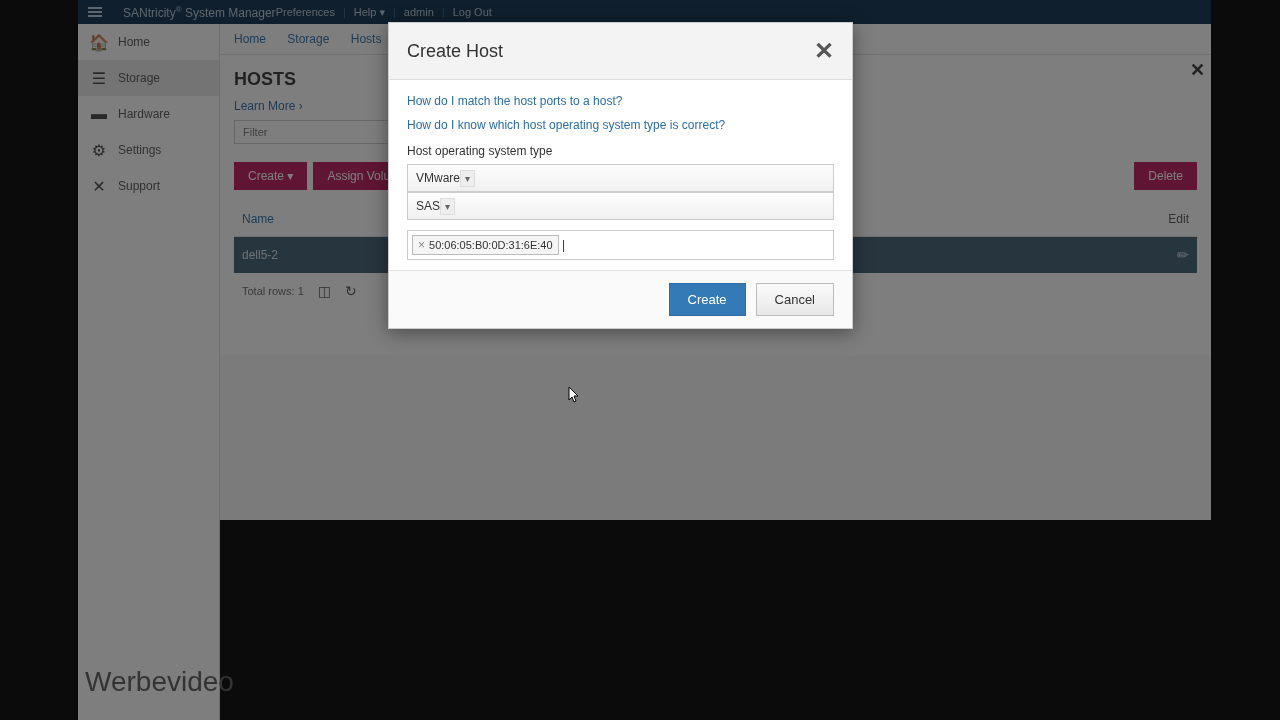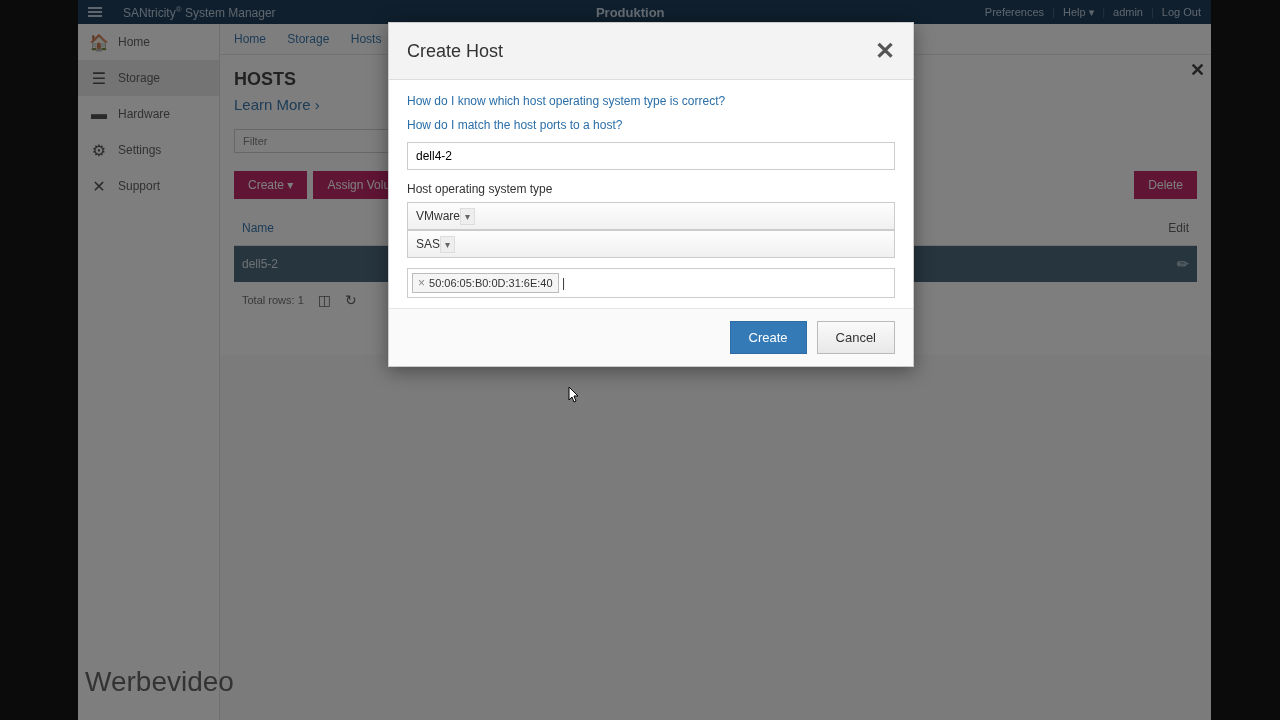--- a/index.html
+++ b/index.html
@@ -1,50 +1,50 @@
 <!DOCTYPE html>
 <html><head>
 <meta charset="utf-8">
 <style>
 *{box-sizing:border-box;margin:0;padding:0;font-family:Arial,Helvetica,sans-serif}
 body{background:#000;width:1280px;height:720px;overflow:hidden;position:relative}
-.app{position:absolute;left:78px;top:0;width:1133px;height:720px;background:#f5f5f5}
+.app{position:absolute;left:78px;top:0;width:1133px;height:520px;background:#f5f5f5}
 .topbar{height:24px;background:#0a2d4d;display:flex;align-items:center;color:#b8c8d8;font-size:11px;padding:0 10px}
 .topbar .menu-icon{width:20px;height:20px;display:flex;flex-direction:column;justify-content:center;gap:2px;margin-right:15px;cursor:pointer}
 .topbar .menu-icon span{height:2px;background:#b8c8d8;width:14px}
 .topbar .brand{font-size:12px}
 .topbar .brand sup{font-size:8px}
 .topbar .center{flex:1;text-align:center;font-weight:bold;font-size:13px;color:#c8d8e8}
 .topbar .right{display:flex;gap:8px;align-items:flex-start}
 .topbar .right a{color:#b8c8d8;text-decoration:none;cursor:pointer}
 .topbar .sep{color:#3a5a7a}
 .sidebar{position:absolute;left:0;top:24px;width:142px;background:#fff;height:696px;border-right:1px solid #ddd}
 .sidebar .item{display:flex;align-items:center;gap:10px;padding:9px 12px;font-size:12px;color:#555;cursor:pointer}
 .sidebar .item.active{background:#e8e8e8}
 .sidebar .icon{width:18px;height:18px;display:flex;align-items:center;justify-content:center;font-size:16px;color:#444}
 .main{position:absolute;left:142px;top:24px;right:0;bottom:0;background:#f9f9f9}
 .breadcrumb{padding:8px 14px;font-size:12px;color:#2a6ea8;border-bottom:1px solid #e5e5e5;background:#fff}
 .breadcrumb span{margin-right:18px;cursor:pointer}
 .content{padding:14px 14px;background:#fff;margin:0;min-height:300px;position:relative}
 .content h2{font-size:18px;color:#333;font-weight:bold;margin-bottom:6px}
-.learn{font-size:15px;color:#2a6ea8;cursor:pointer;margin-bottom:16px;display:inline-block}
+.learn{font-size:12px;color:#2a6ea8;cursor:pointer;margin-bottom:7px;display:inline-block}
 .filter{border:1px solid #ccc;padding:5px 8px;font-size:11px;color:#999;width:200px;margin-bottom:18px;background:#fff}
 .btnbar{display:flex;gap:6px;margin-bottom:12px}
 .btn{background:#be185d;color:#fff;border:none;padding:7px 14px;font-size:12px;cursor:pointer}
 .btn.del{margin-left:auto}
 .table{width:100%;border-collapse:collapse;font-size:12px}
 .table th{text-align:left;padding:10px 8px;color:#2a6ea8;border-bottom:1px solid #e0e0e0;font-weight:normal}
 .table th.edit{text-align:right;color:#555}
 .table td{padding:10px 8px;background:#3e5d74;color:#d8e2ea}
 .table td.edit{text-align:right}
 .tfoot{display:flex;align-items:center;gap:14px;padding:10px 8px;font-size:11px;color:#666}
 .tfoot .ticon{cursor:pointer;font-size:14px;color:#555}
 .close-x{position:absolute;top:4px;right:6px;font-size:18px;font-weight:bold;color:#333;cursor:pointer}
 .overlay{position:absolute;inset:0;background:rgba(20,20,20,0.55)}
-.modal{position:absolute;left:388px;top:22px;width:526px;background:#fff;border:1px solid #ccc;box-shadow:0 4px 18px rgba(0,0,0,0.4)}
+.modal{position:absolute;left:388px;top:22px;width:465px;background:#fff;border:1px solid #ccc;box-shadow:0 4px 18px rgba(0,0,0,0.4)}
 .modal-head{padding:14px 18px;border-bottom:1px solid #ddd;display:flex;align-items:center;justify-content:space-between;background:#f3f3f3}
 .modal-head h3{font-size:18px;color:#333;font-weight:normal}
 .modal-head .x{font-size:24px;color:#555;cursor:pointer;font-weight:bold}
 .modal-body{padding:14px 18px 10px 18px;font-size:12px;color:#333}
 .modal-body .link{color:#2a6ea8;cursor:pointer;display:block;margin-bottom:10px;font-size:12px}
 .modal-body label{display:block;margin:12px 0 6px 0;font-size:12px;color:#333}
 .modal-body .help{display:inline-block;width:14px;height:14px;border-radius:50%;background:#2a6ea8;color:#fff;font-size:10px;text-align:center;line-height:14px;font-weight:bold;margin-left:4px;cursor:pointer}
 .modal-body input[type=text]{width:100%;border:1px solid #ccc;padding:6px 8px;font-size:12px}
 .modal-body .select{width:100%;border:1px solid #ccc;padding:6px 8px;font-size:12px;background:linear-gradient(#fdfdfd,#f0f0f0);display:flex;justify-content:flex-start;align-items:center;cursor:pointer}
 .modal-body .select .arr{font-size:10px;color:#666;background:#eee;border:1px solid #ddd;padding:2px 4px;margin:-6px -8px -6px 0}
@@ -64,21 +64,20 @@
 <body>
 
 <div class="app">
   <div class="topbar">
     <div class="menu-icon">
         <span></span>
         <span></span>
         <span></span>
       </div>
     <div class="brand"><span>SANtricity</span><sup>®</sup><span> System Manager</span></div>
-    <div class="center">Produktion</div>
     <div class="right">
       <a>Preferences</a>
         <span class="sep">|</span>
       <a><span>Help</span> ▾</a>
         <span class="sep">|</span>
       <a>admin</a>
         <span class="sep">|</span>
       <a>Log Out</a>
     </div>
   </div>
@@ -146,24 +145,23 @@
 </div>
 
 <div class="overlay"></div>
 
 <div class="modal">
   <div class="modal-head">
     <h3>Create Host</h3>
     <span class="x">✕</span>
   </div>
   <div class="modal-body">
+    <a class="link">How do I match the host ports to a host?</a>
     <a class="link">How do I know which host operating system type is correct?</a>
-    <a class="link">How do I match the host ports to a host?</a>
 
-    <input type="text" value="dell4-2" style="">
 
     <label>Host operating system type</label>
     <div class="select">
         <span>VMware</span>
         <span class="arr">▾</span>
       </div>
 
     <div class="select">
         <span>SAS</span>
         <span class="arr">▾</span>

